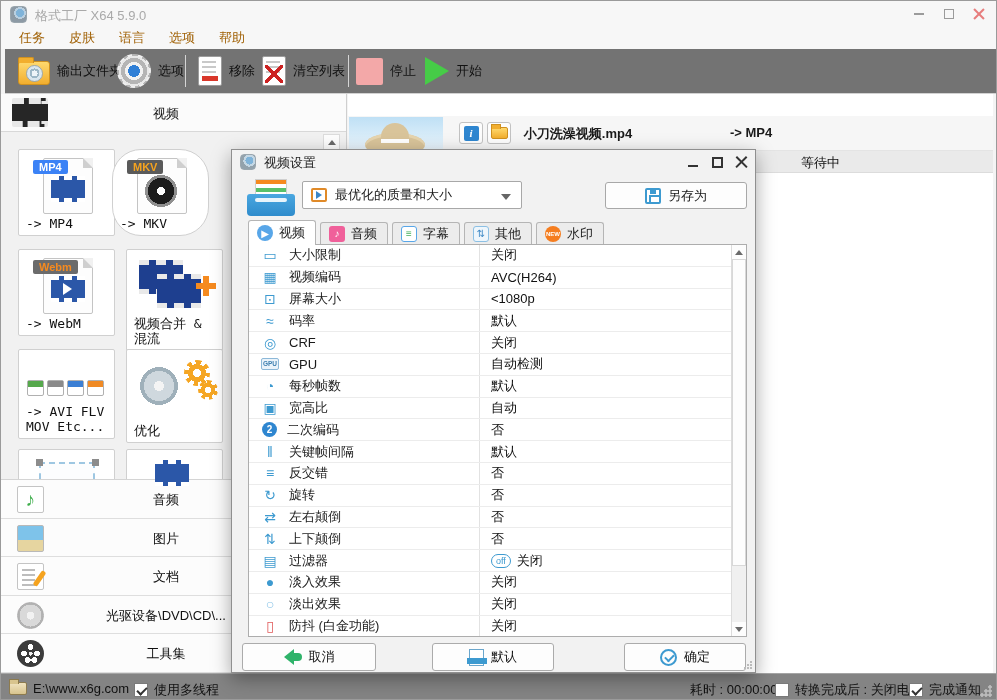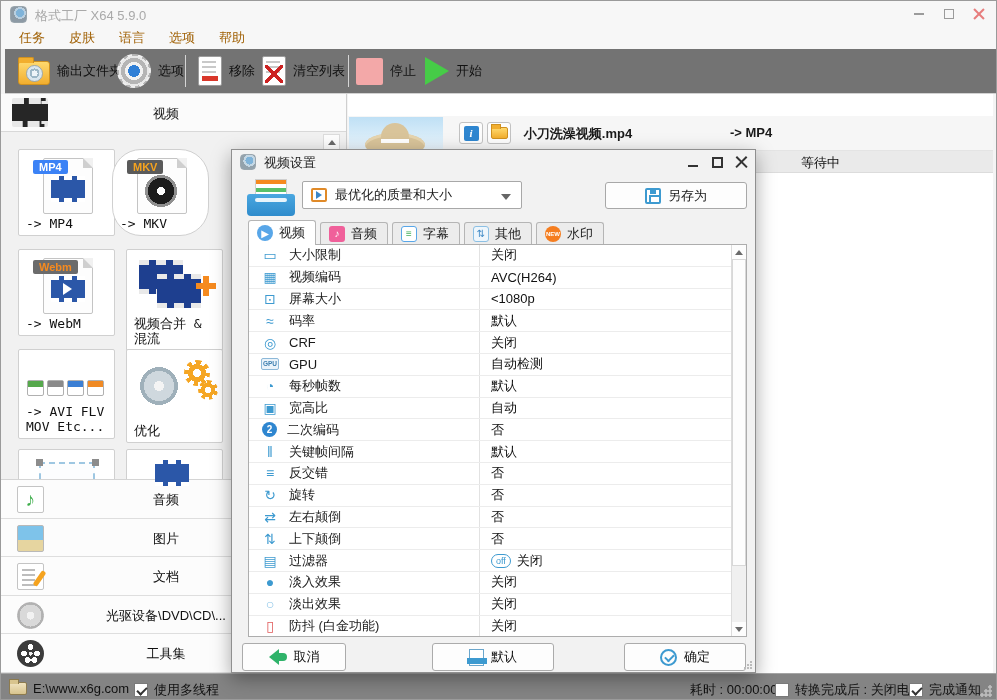--- a/index.html
+++ b/index.html
@@ -631,21 +631,21 @@
     <div class="dlg-scroll" style="left:499px; top:95px; position:absolute;">
       <span class="dsc-btn" style="top:0">
           <span class="tri-up"></span>
         </span>
       <span class="dlg-thumbv"></span>
       <span class="dsc-btn" style="bottom:0">
           <span class="tri-down"></span>
         </span>
     </div>
 
-    <div class="dbtn" style="left:10px; width:104px">
+    <div class="dbtn" style="left:10px; width:134px">
       <span class="arr-back"></span>
       <span>取消</span>
     </div>
     <div class="dbtn" style="left:200px; width:122px">
       <span class="def-ico"></span>
       <span>默认</span>
     </div>
     <div class="dbtn" style="left:392px; width:122px">
       <span class="ok-ico"></span>
       <span>确定</span>

